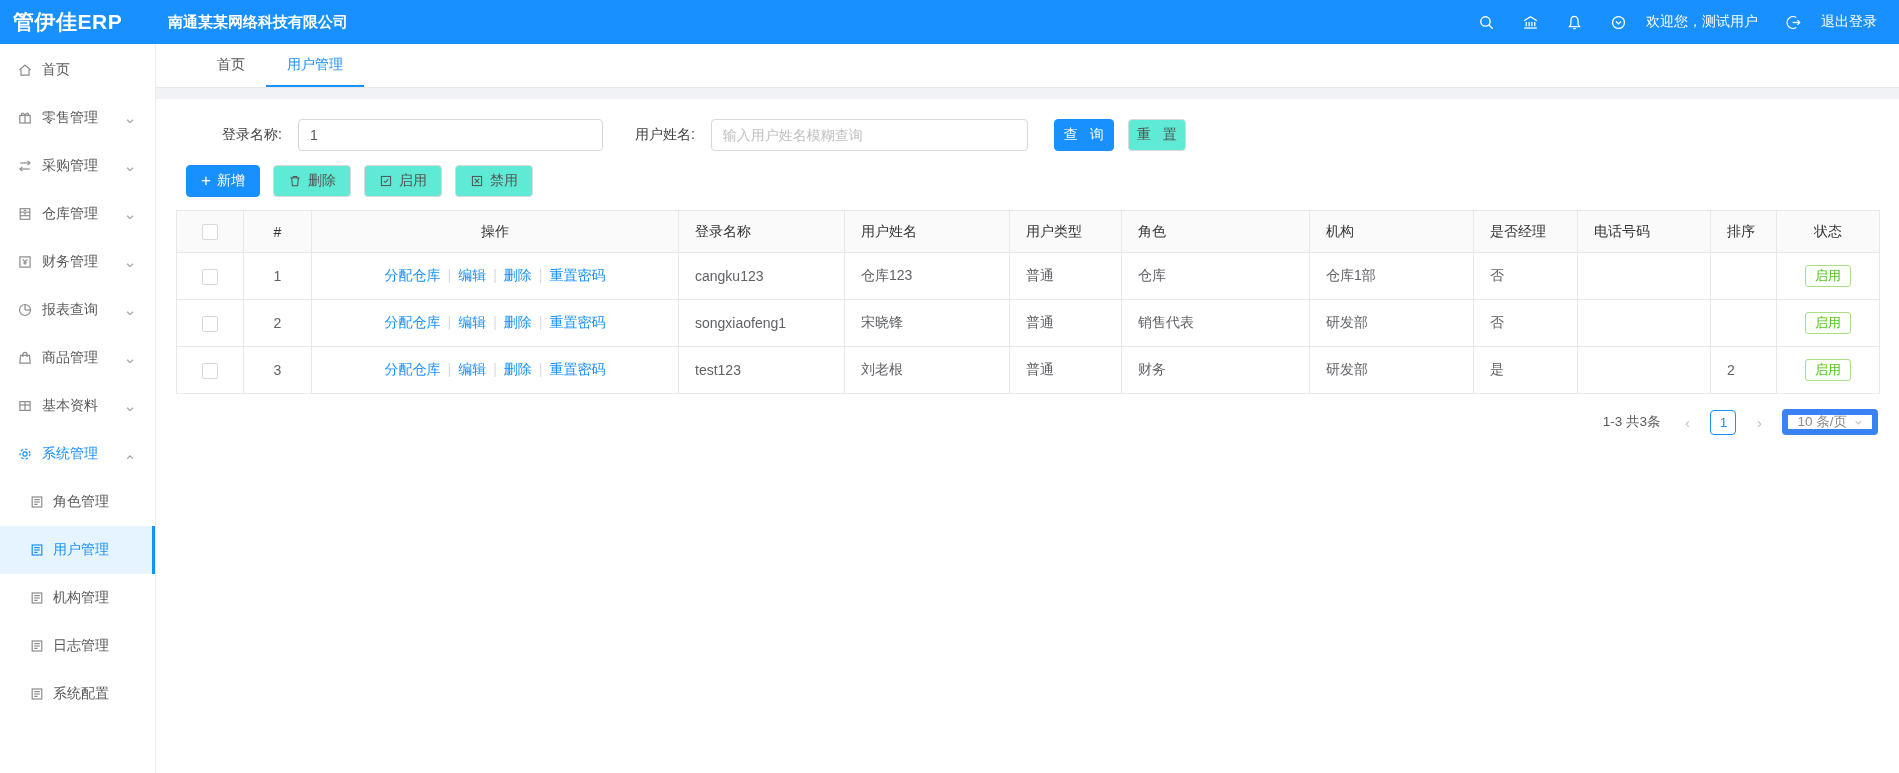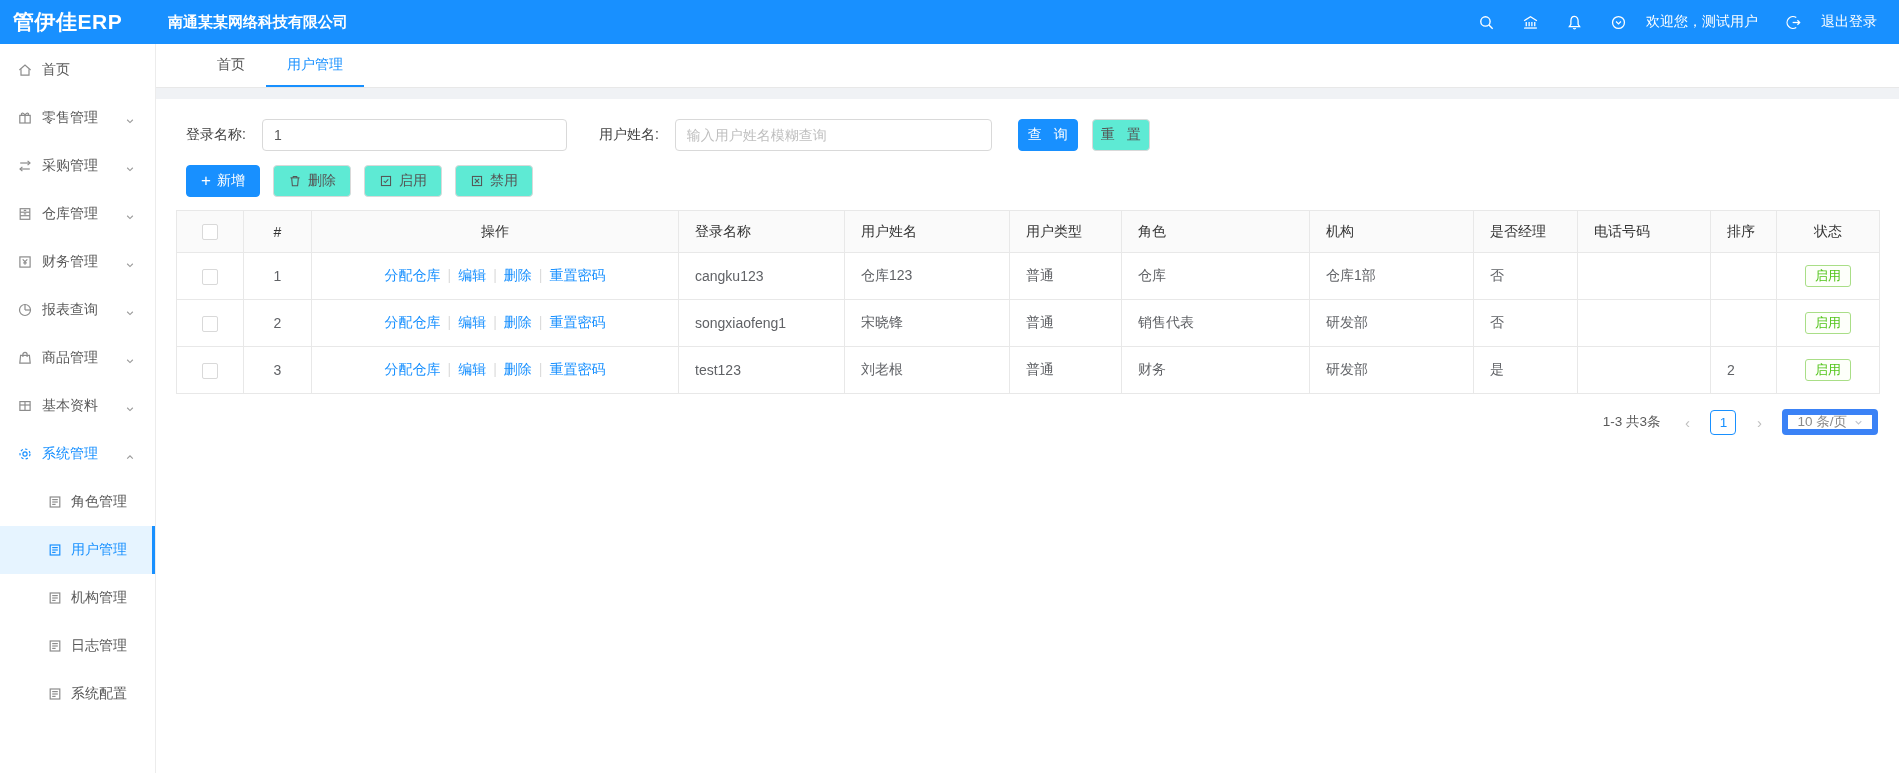--- a/index.html
+++ b/index.html
@@ -20,37 +20,37 @@
   
   .cols { flex:1; display:flex; min-height:0; }
   .sidebar { width:156px; flex:0 0 156px; background:#fff; border-right:1px solid #ececec; padding-top:2px; overflow:hidden; }
   .mitem { height:48px; display:flex; align-items:center; padding-left:17px; position:relative; cursor:pointer; color:#595959; }
   .mitem .mico { width:16px; height:16px; margin-right:9px; color:#8c8c8c; flex:0 0 16px; }
   .mitem .mico svg { width:16px; height:16px; }
   .mitem .chev { position:absolute; right:20px; width:10px; height:10px; color:#9b9b9b; }
   .mitem .chev svg { width:10px; height:10px; }
   .mitem.active { color:#1890ff; }
   .mitem.active .mico { color:#1890ff; }
-  .sub { padding-left:47px; }
+  .sub { padding-left:29px; }
   .sub .mico { width:15px; flex-basis:15px; }
   .sub.current { background:#e6f4ff; color:#1890ff; border-right:3px solid #1890ff; }
   .sub.current .mico { color:#1890ff; }
 
   .main { flex:1; display:flex; flex-direction:column; background:#fff; min-width:0; }
 
   
   .tabbar { height:44px; flex:0 0 44px; background:#fff; border-bottom:1px solid #e8e8e8; display:flex; align-items:stretch; padding-left:40px; }
   .tab { padding:0 21px; display:flex; align-items:center; cursor:pointer; color:#555; border-bottom:2px solid transparent; }
   .tab.active { color:#1890ff; border-bottom-color:#1890ff; }
   .grayband { height:11px; flex:0 0 11px; background:#f0f2f5; }
 
   
   .content { flex:1; background:#fff; padding:20px 21px 0 20px; overflow:hidden; }
   .search-row { display:flex; align-items:center; margin-left:10px; height:32px; }
-  .flabel { color:#424242; margin-right:16px; white-space:nowrap; }
+  .flabel { color:#424242; margin-right:16px; white-space:nowrap;margin-left:36px; }
   .inp { height:32px; border:1px solid #d9d9d9; border-radius:4px; padding:0 11px; font-size:14px; color:#595959; outline:none; font-family:inherit; }
   .inp::placeholder { color:#bfbfbf; }
   .inp1 { width:305px; }
   .inp2 { width:317px; }
   .lbl2 { margin-left:32px; }
   .btn { height:32px; border-radius:4px; border:1px solid #d9d9d9; background:#5eead4; color:#555; font-size:14px; display:inline-flex; align-items:center; justify-content:center; gap:6px; cursor:pointer; font-family:inherit; }
   .btn.primary { background:#1890ff; border-color:#1890ff; color:#fff; }
   .btn-query { width:60px; margin-left:26px; letter-spacing:4px; padding-left:4px; }
   .btn-reset { width:58px; margin-left:14px; letter-spacing:4px; padding-left:4px; }
   .toolbar { display:flex; align-items:center; gap:13px; margin:14px 0 0 10px; height:32px; }

